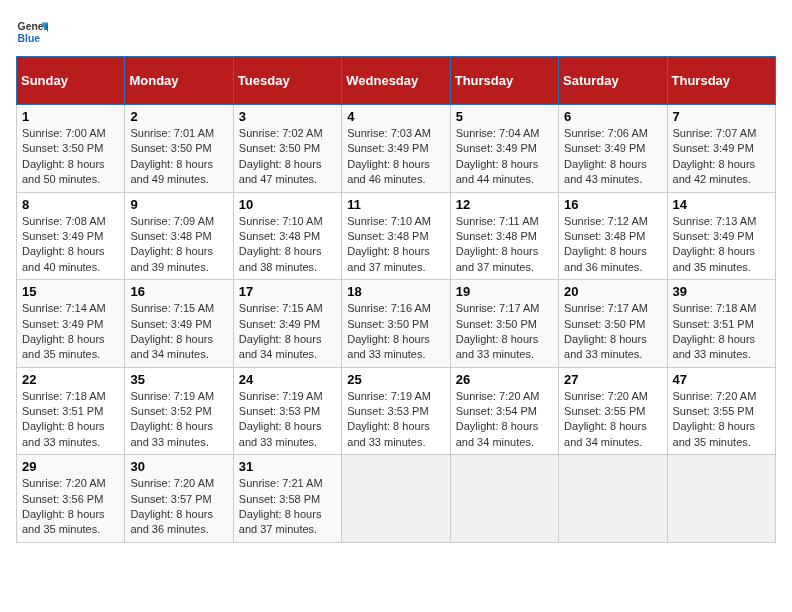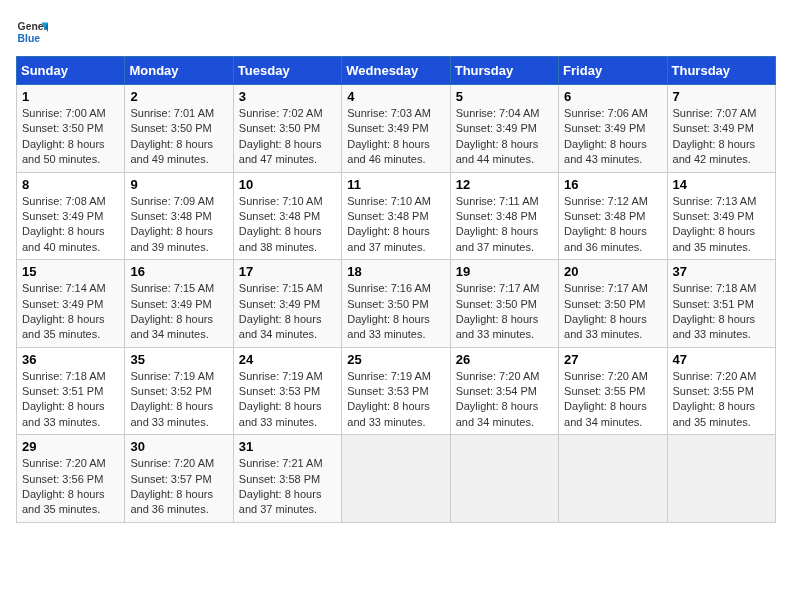--- a/index.html
+++ b/index.html
@@ -36,23 +36,23 @@
     .subtitle {
       font-size: 14px;
       color: #555;
     }
     table {
       width: 100%;
       border-collapse: collapse;
       font-size: 11px;
     }
     thead tr th {
-      background: #1d4ed8;
+      background: #b91c1c;
       color: #fff;
-      padding: 6px 4px;
+      padding: 16px 4px;
       text-align: left;
       font-size: 13px;
       font-weight: bold;
       border: 1px solid #2972b8;
     }
     tbody tr td {
       border: 1px solid #ccc;
       padding: 4px 5px;
       vertical-align: top;
       width: 14.28%;
@@ -95,21 +95,21 @@
 </div>
 
 <table>
   <thead>
     <tr id="header-row">
         <th>Sunday</th>
         <th>Monday</th>
         <th>Tuesday</th>
         <th>Wednesday</th>
         <th>Thursday</th>
-        <th>Friday</th>
+        <th>Saturday</th>
         <th>Thursday</th>
       </tr>
   </thead>
   <tbody id="calendar-body">
       <tr>
         <td>
         <span class="day-num">1</span>
         <div class="day-detail">
           Sunrise: 7:00 AM<br>
           Sunset: 3:50 PM<br>
@@ -266,31 +266,31 @@
       </td>
         <td>
         <span class="day-num">20</span>
         <div class="day-detail">
           Sunrise: 7:17 AM<br>
           Sunset: 3:50 PM<br>
           Daylight: 8 hours and 33 minutes.
         </div>
       </td>
         <td>
-        <span class="day-num">37</span>
+        <span class="day-num">39</span>
         <div class="day-detail">
           Sunrise: 7:18 AM<br>
           Sunset: 3:51 PM<br>
           Daylight: 8 hours and 33 minutes.
         </div>
       </td>
       </tr>
       <tr>
         <td>
-        <span class="day-num">36</span>
+        <span class="day-num">22</span>
         <div class="day-detail">
           Sunrise: 7:18 AM<br>
           Sunset: 3:51 PM<br>
           Daylight: 8 hours and 33 minutes.
         </div>
       </td>
         <td>
         <span class="day-num">35</span>
         <div class="day-detail">
           Sunrise: 7:19 AM<br>

